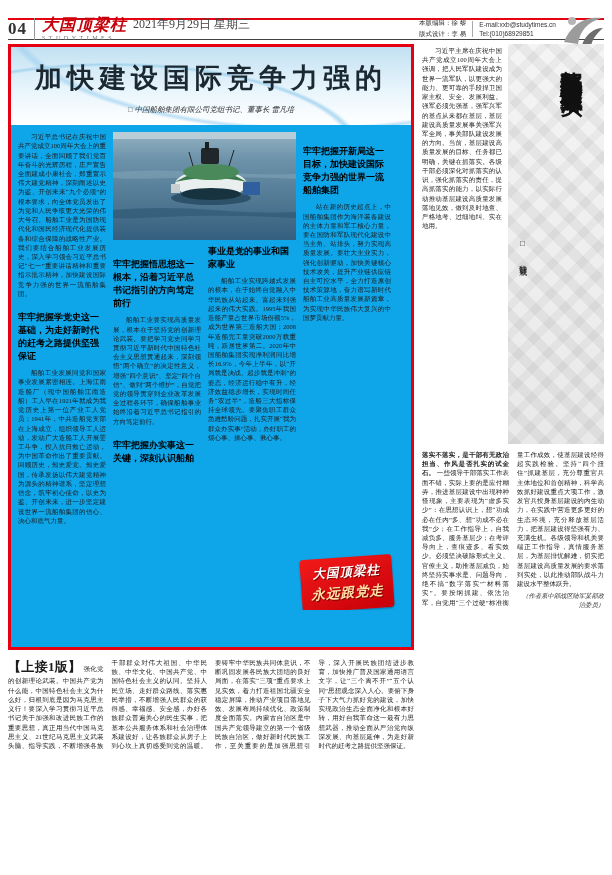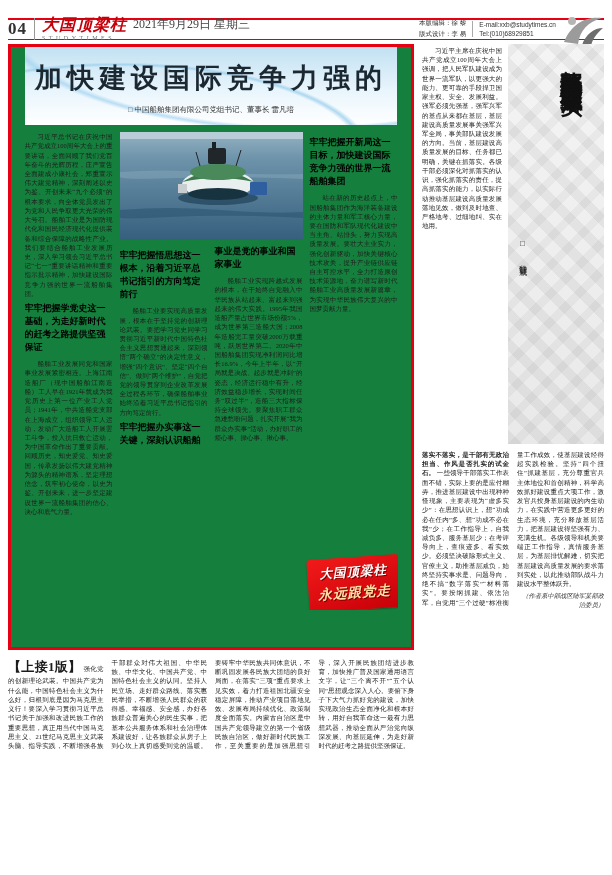--- a/index.html
+++ b/index.html
@@ -31,45 +31,45 @@
                    margin-left:10px; font-family:"Liberation Sans","DejaVu Sans",sans-serif; }
   .logo { width:46px; height:34px; margin-left:2px; }
 
   
   .content { display:flex; gap:8px; margin-top:4px; }
   .left-zone { width:406px; }
 
   
   .box {
     border:3px solid #e60012; height:606px; padding:0 7px 6px 7px;
-    display:flex; flex-direction:column; overflow:hidden; background:#15803d;align-items:center;
+    display:flex; flex-direction:column; overflow:hidden; background:#0ea5e9;
   }
   .headline-block {
     margin:0 -7px; padding:14px 10px 6px 10px; text-align:center;
     background:
       radial-gradient(ellipse 420px 150px at 25% 135%, rgba(255,255,255,0) 57%, rgba(150,205,235,.75) 58.5%, rgba(255,255,255,0) 60%),
       radial-gradient(ellipse 520px 200px at 75% -45%, rgba(255,255,255,0) 57%, rgba(160,210,240,.7) 58.5%, rgba(255,255,255,0) 60%),
       linear-gradient(180deg,#c2e1f2 0%,#e8f5fc 55%,#ffffff 100%);
   }
   .headline { font-size:27px; font-weight:900; color:#1b2832; letter-spacing:5px; line-height:1.3; }
-  .byline { font-size:7.5px; color:#333; margin-top:9px; padding-bottom:4px; }
+  .byline { font-size:7.5px; color:#333; margin-top:9px; padding-bottom:4px;font-style:italic; }
   .byline .sq { color:#555; }
 
   .box-columns { display:flex; gap:7px; margin-top:7px; height:478px; overflow:hidden; }
   .ncol { width:88px; flex:none; }
   .mid { width:183px; flex:none; display:flex; flex-direction:column; }
   .photo { width:183px; height:108px; flex:none; }
   .two-col { columns:2; column-gap:7px; margin-top:5px; height:360px; overflow:hidden; }
   .col4 { display:flex; flex-direction:column; }
 
   .btxt { font-size:6.5px; line-height:1.42; text-align:justify; color:#1c1c1c; }
   .btxt.indent { text-indent:13px; }
   .subhead {
     font-size:9px; font-weight:900; line-height:1.45; color:#000;
-    margin:4px 0 5px 0; font-family:"Liberation Sans","DejaVu Sans",sans-serif;
+    margin:13px 0 5px 0; font-family:"Liberation Sans","DejaVu Sans",sans-serif;
   }
 
   .badge {
     margin-top:auto; align-self:center; transform:rotate(-4deg);
     background:linear-gradient(160deg,#f21a1a,#c70008); border-radius:4px;
     padding:7px 8px 8px 8px; text-align:center; box-shadow:0 1px 2px rgba(0,0,0,.3);
     width:92px;
   }
   .badge .l1 { font-size:12.5px; font-weight:900; font-style:italic; color:#fff;
                text-shadow:1px 1px 0 #7a0000; letter-spacing:1px; white-space:nowrap; }

